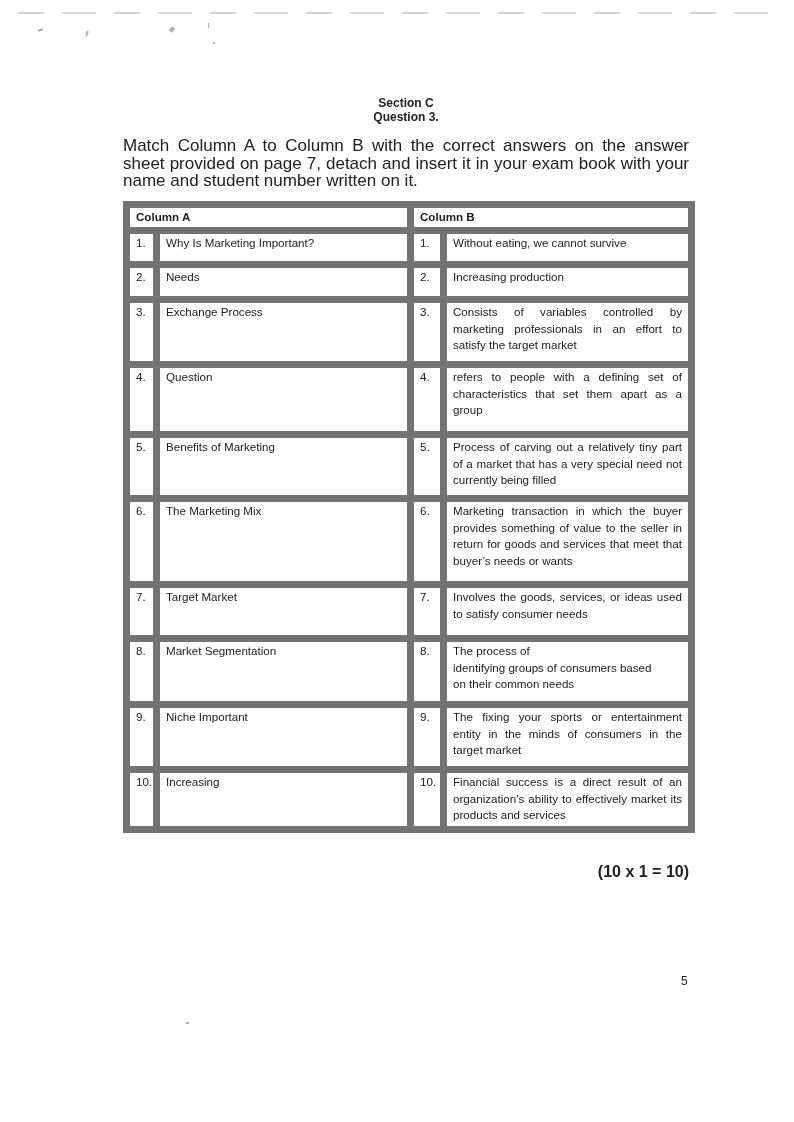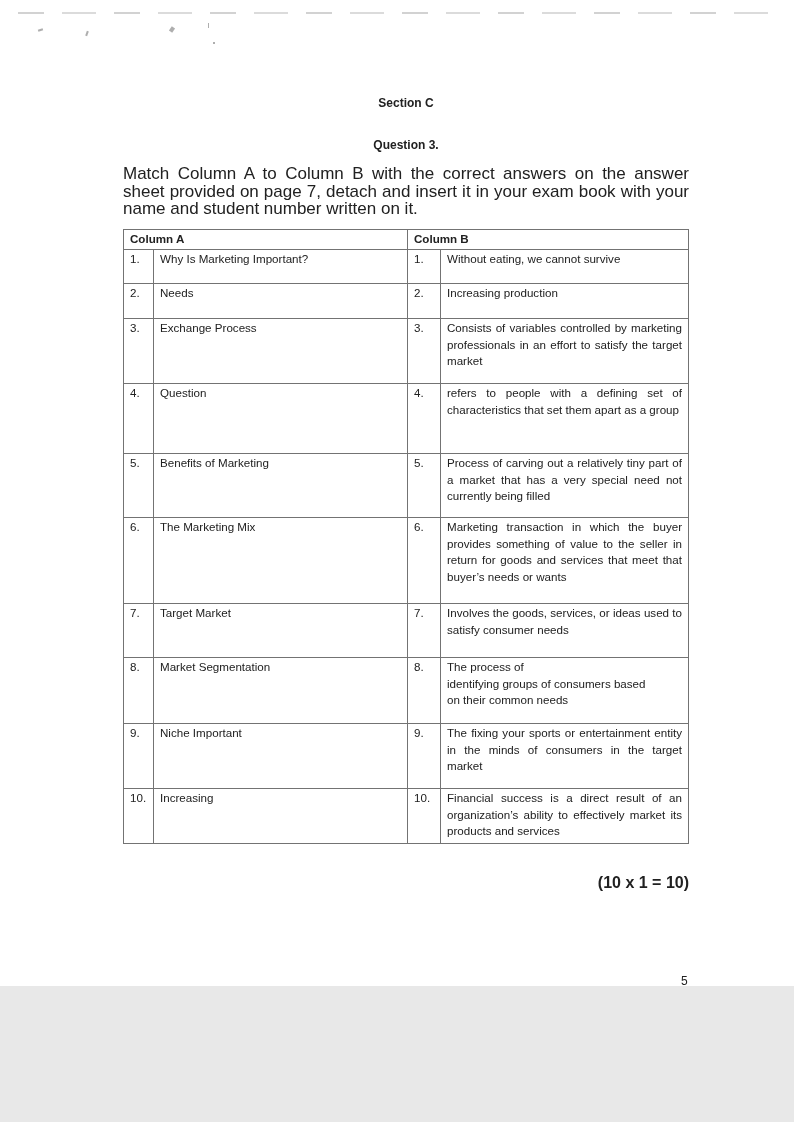--- a/index.html
+++ b/index.html
@@ -1,18 +1,18 @@
 <!DOCTYPE html>
 <html><head>
 <meta charset="utf-8">
 <style>
   html,body{margin:0;padding:0;background:#e8e8e8;}
   .page{
     position:relative;
-    width:794px;height:986px;
+    width:794px;height:1122px;
     background:#ffffff;
     font-family:"Liberation Sans","DejaVu Sans",sans-serif;
     color:#212121;
     overflow:hidden;
   }
   
   .scan-dashes{
     position:absolute;left:18px;top:12px;width:758px;height:2px;
     background:repeating-linear-gradient(90deg,#c3c3c3 0 26px,transparent 26px 44px,#cfcfcf 44px 78px,transparent 78px 96px);
     opacity:.75;
@@ -22,31 +22,31 @@
   .pm2{left:86px;top:31px;width:2px;height:5px;transform:rotate(20deg);}
   .pm3{left:170px;top:27px;width:4px;height:5px;transform:rotate(35deg);}
   .pm4{left:208px;top:23px;width:1px;height:5px;}
   .pm5{left:213px;top:42px;width:2px;height:2px;}
   .pm6{left:186px;top:1022px;width:3px;height:2px;}
 
   .doc{position:absolute;left:123px;top:96px;width:566px;}
   .center-heading{
     text-align:center;font-weight:bold;font-size:12px;line-height:14px;margin:0;
   }
-  .q-heading{margin-top:28px;}
+  .q-heading{margin-top:0;}
   .instruction{
     margin:13px 0 0 0;font-size:17px;line-height:17.5px;
     text-align:justify;
   }
   table.match{
     margin-top:11px;border-collapse:collapse;table-layout:fixed;
     width:565px;font-size:11.6px;line-height:16.5px;
   }
   table.match td,table.match th{
-    border:1px solid #737373;vertical-align:top;
+    border:7px solid #737373;vertical-align:top;
     padding:1px 6px 2px 6px;overflow:hidden;
   }
   th.colhead{text-align:left;font-weight:bold;padding-top:0;}
   td.num{padding-left:7px;}
   td.cell-b{text-align:justify;white-space:pre-line;}
   tr.hrow{height:19px;}
   tbody tr:nth-child(1){height:34px;}
   tbody tr:nth-child(2){height:35px;}
   tbody tr:nth-child(3){height:65px;}
   tbody tr:nth-child(4){height:70px;}

